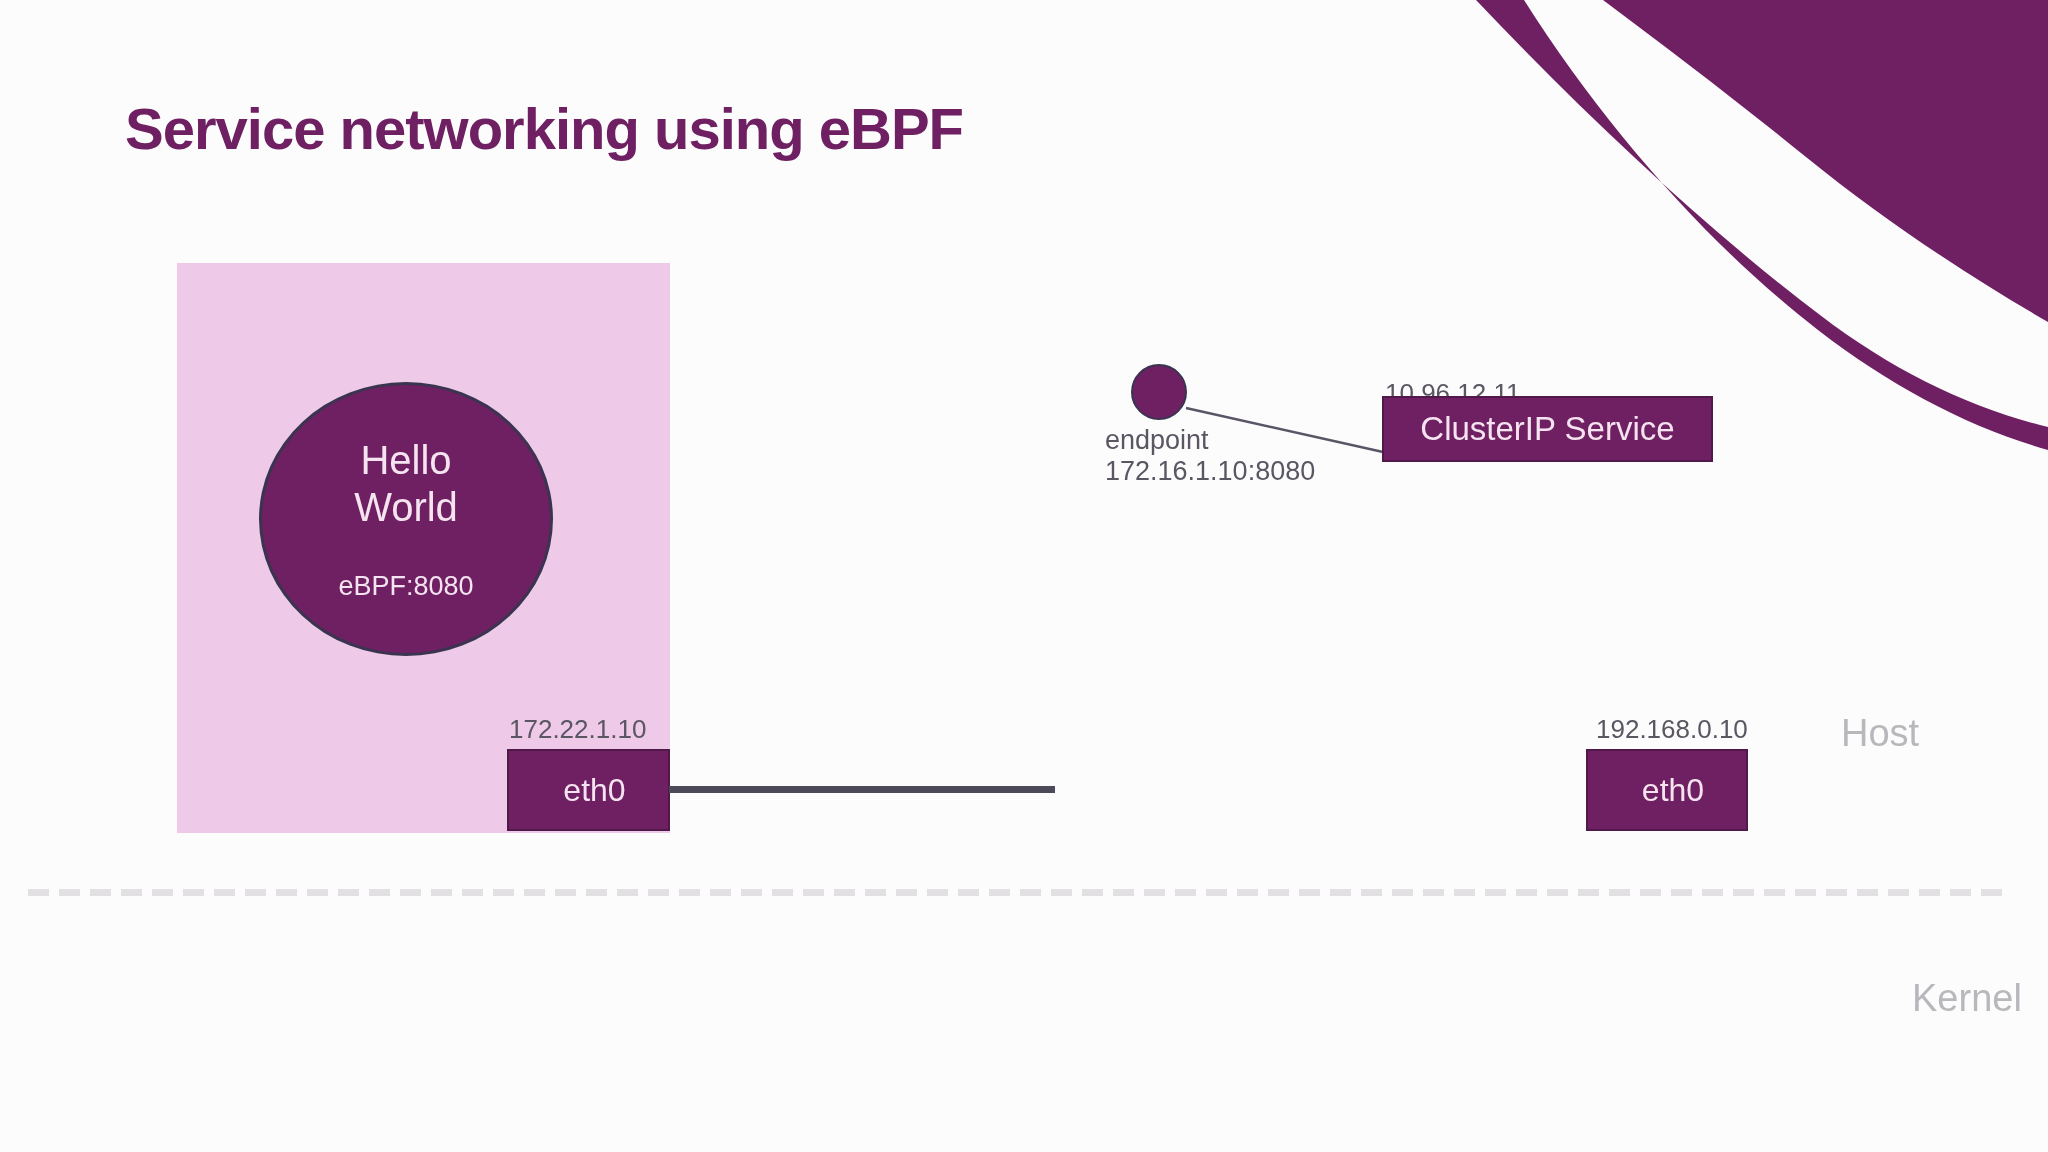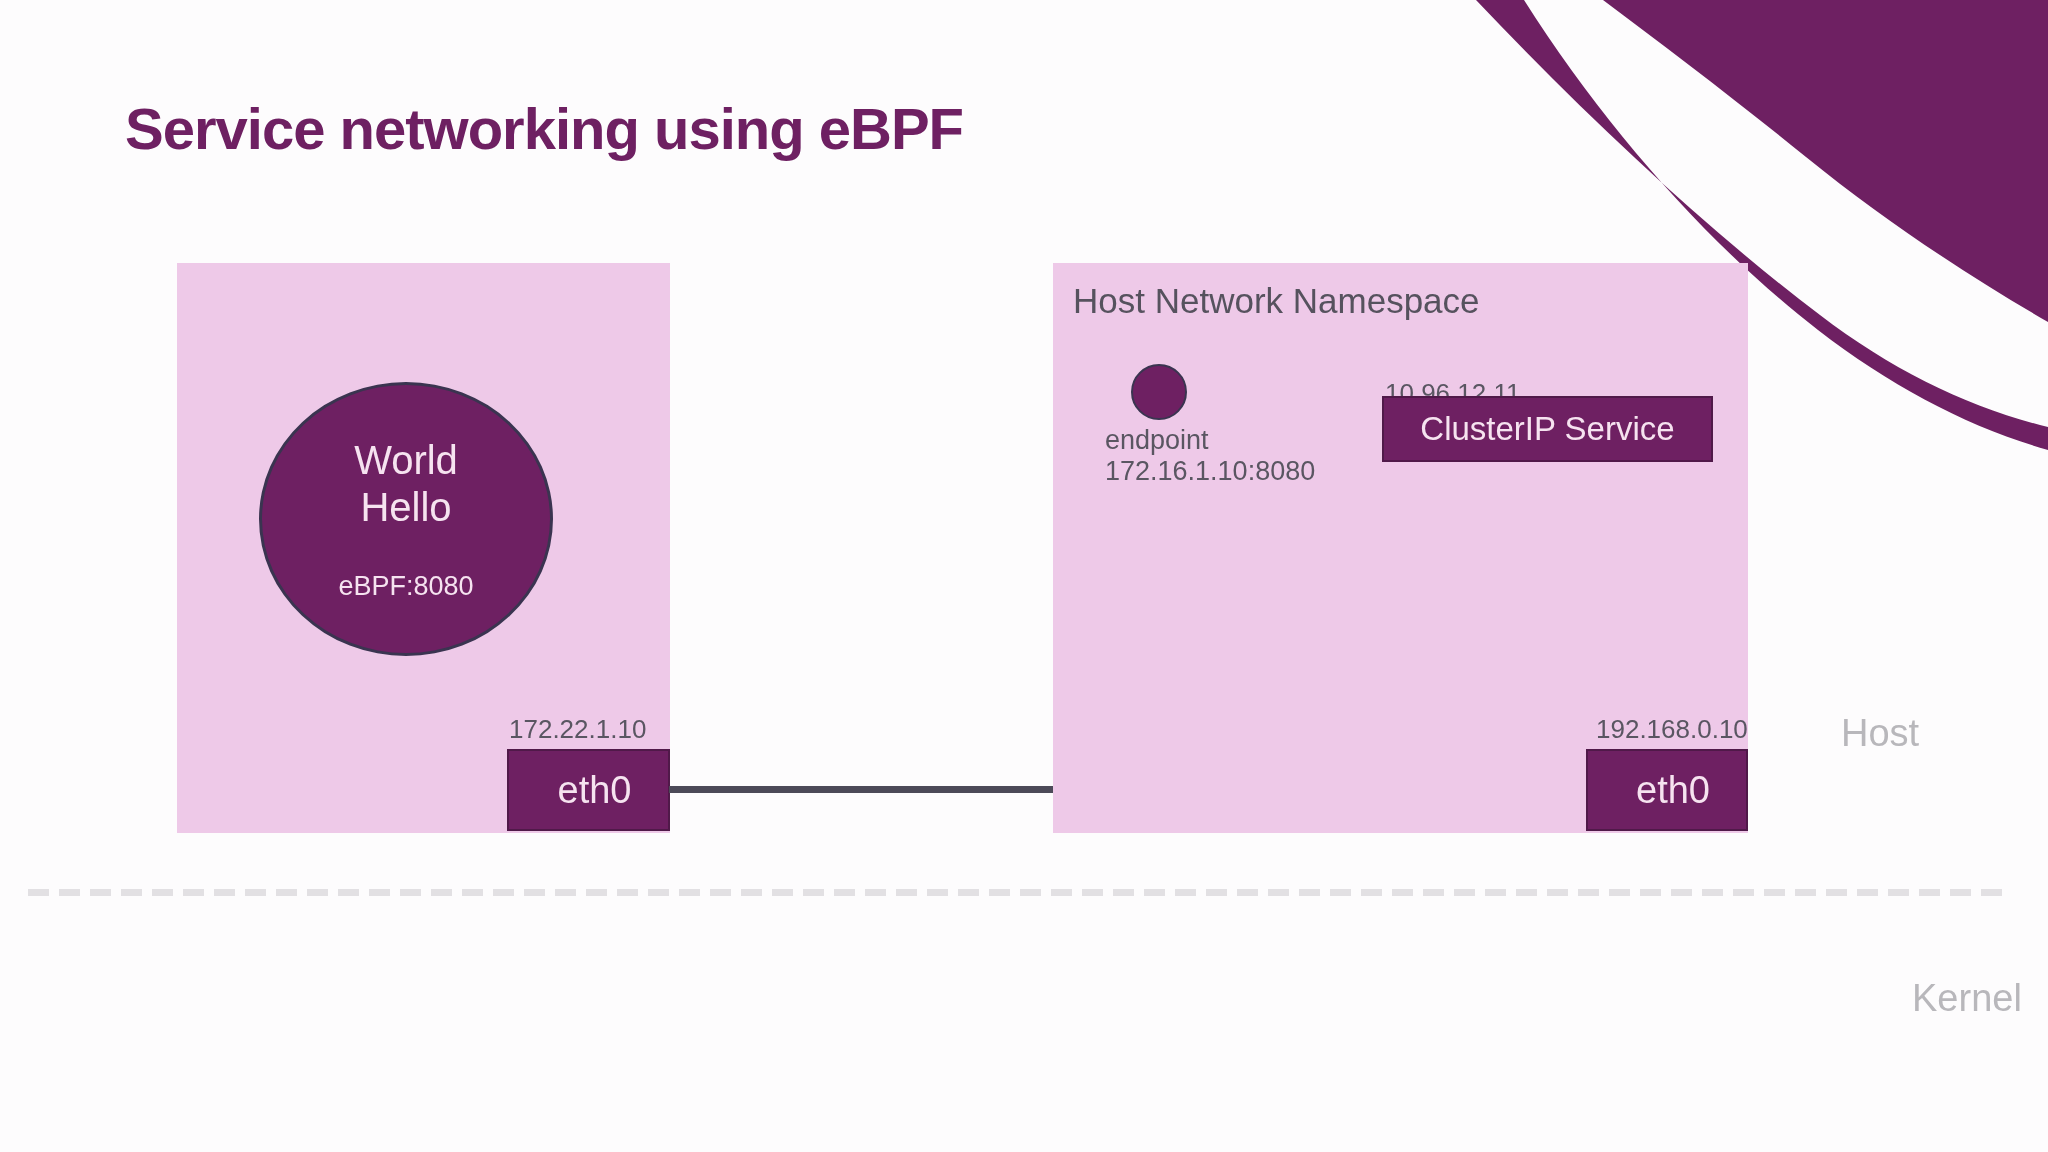--- a/index.html
+++ b/index.html
@@ -77,21 +77,21 @@
 
   .iface-box {
     position: absolute;
     height: 82px;
     background: var(--accent, #6e2062);
     border: 2px solid rgba(45, 18, 44, 0.45);
     box-sizing: border-box;
     display: flex;
     align-items: center;
     justify-content: center;
-    font-size: 38px;
+    font-size: 32px;
     color: var(--box-text, #f6e3f0);
     padding-left: 12px;
   }
   .iface-pod-eth0  { left: 507px;  top: 749px; width: 163px; }
   .iface-lxc0      { left: 1053px; top: 749px; width: 163px; }
   .iface-host-eth0 { left: 1586px; top: 749px; width: 162px; }
 
   .ip-label {
     position: absolute;
     font-size: 26px;
@@ -180,35 +180,32 @@
     <path class="decor-shape" d="M1603,0 L2048,0 L2048,322 C1972,278 1886,222 1806,157 C1733,98 1666,47 1603,0 Z"></path>
     <path class="decor-shape" d="M1476,0 L1524,0 C1608,132 1712,248 1818,330 C1892,387 1970,428 2048,450 L2048,427 C1970,408 1893,371 1820,315 C1710,232 1590,120 1476,0 Z"></path>
     <line class="thin-connector" x1="1186" y1="408" x2="1383" y2="452"></line>
   </svg>
 
   <h1 class="slide-title">Service networking using eBPF</h1>
 
   <div class="ns-panel pod">
     <div class="pod-circle">
       <div class="pod-name">
+        <div>Hello</div>
         <div>World</div>
-        <div>Hello</div>
       </div>
       <div class="pod-port">eBPF:8080</div>
     </div>
   </div>
 
   <div class="ip-label ip-pod-eth0">172.22.1.10</div>
   <div class="iface-box iface-pod-eth0">eth0</div>
 
   <div class="veth-connector"></div>
 
-  <div class="ns-panel host">
-    <div class="ns-label">Host Network Namespace</div>
-  </div>
 
   <div class="endpoint-dot"></div>
   <div class="endpoint-caption">
     <div>endpoint</div>
     <div>172.16.1.10:8080</div>
   </div>
 
   <div class="ip-label ip-service">10.96.12.11</div>
   <div class="service-box">ClusterIP Service</div>
 

